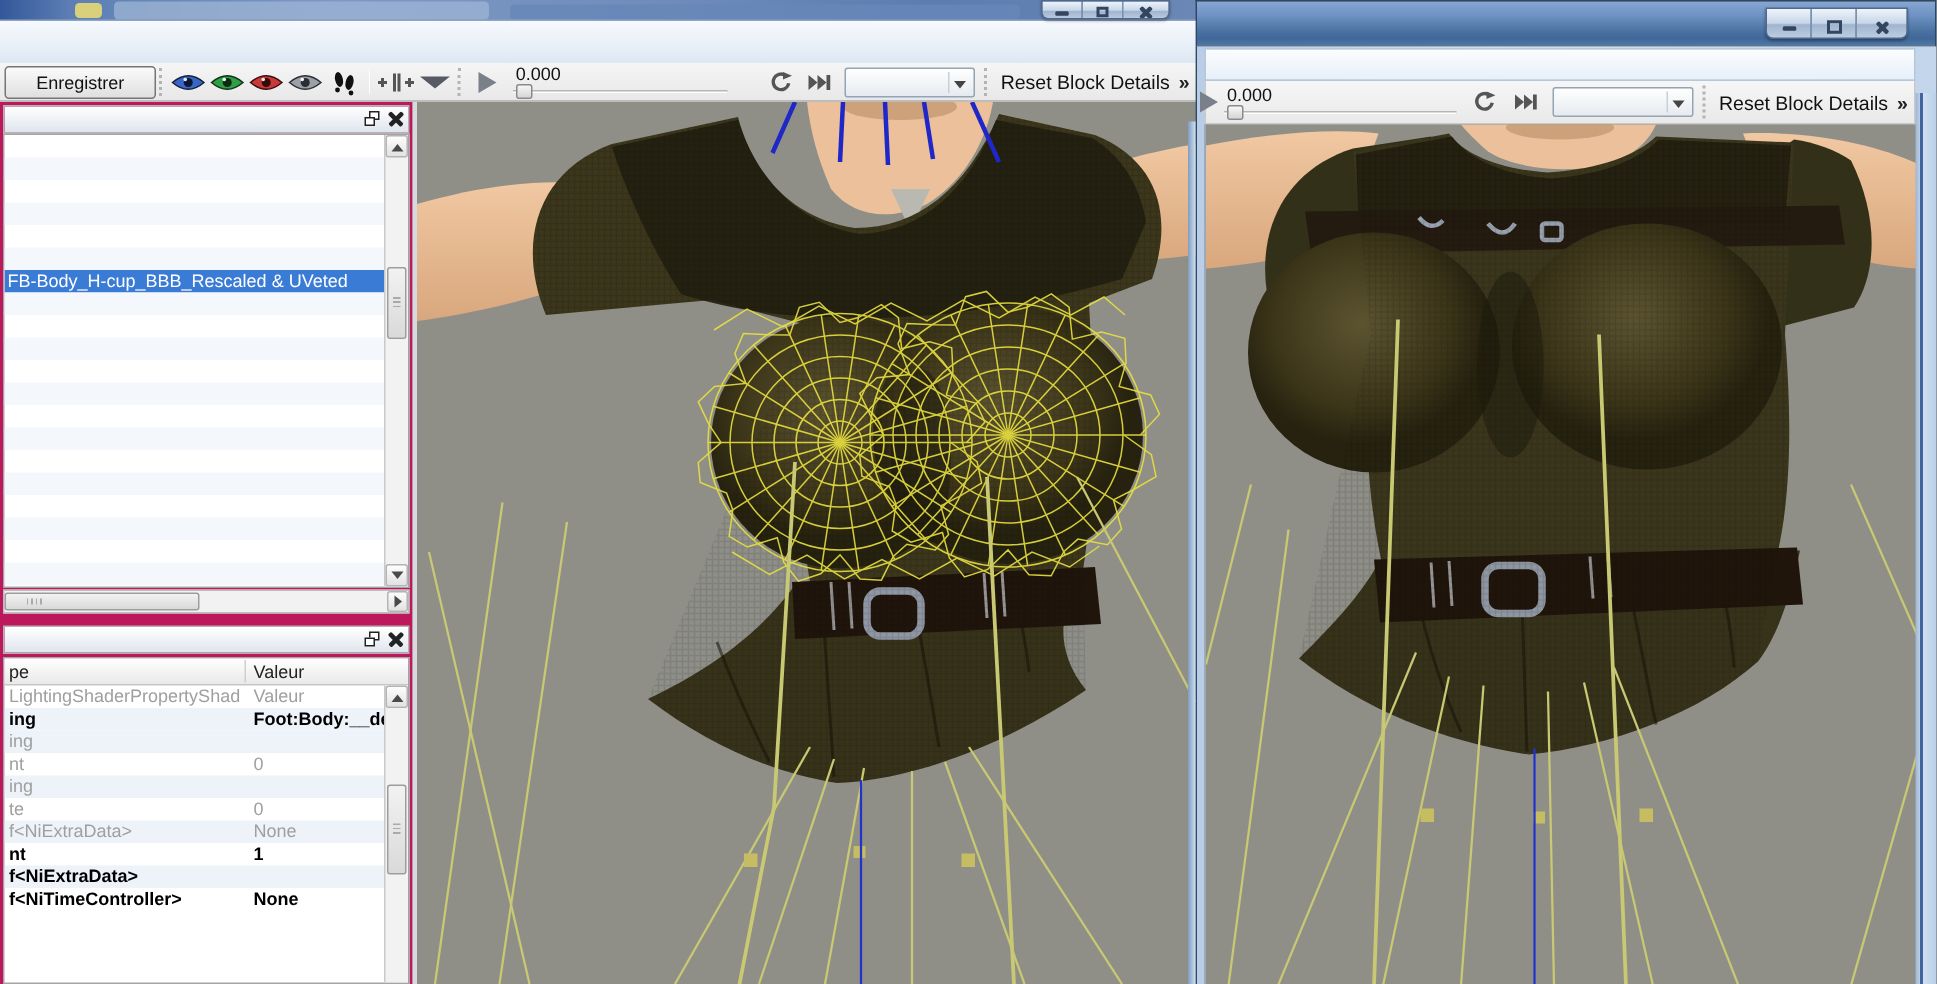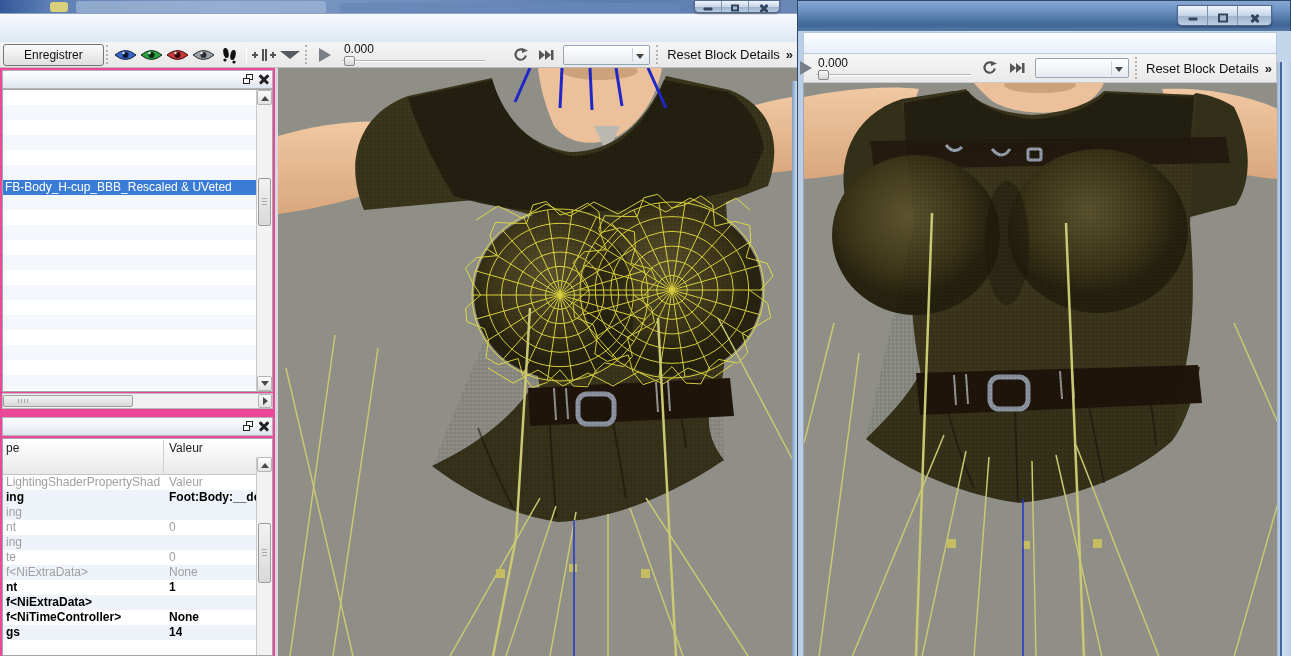--- a/index.html
+++ b/index.html
@@ -55,21 +55,21 @@
   .slider { position:relative; height:10px; }
   .slider .groove { position:absolute; left:0; right:0; top:4px; height:2px; background:#b5b5b5; border-bottom:1px solid #fff; }
   .slider .handle { position:absolute; left:2px; top:0; width:11px; height:10px; background:linear-gradient(#f7f7f7,#d5d5d5); border:1px solid #8a8a8a; border-radius:2px; }
   .combo { position:relative; width:94px; height:20px; border:1px solid #93a5b5; border-radius:2px; background:linear-gradient(#ffffff,#e6eaef); margin:0 4px; }
   .combo .arrow { position:absolute; right:5px; top:8px; width:0; height:0; border-left:4px solid transparent; border-right:4px solid transparent; border-top:5px solid #444; }
   .combo .asep { position:absolute; right:16px; top:2px; bottom:2px; width:1px; background:#c8d0da; }
   .reset-lbl { font-size:13px; color:#111; padding:0 4px; white-space:nowrap; }
   .chev2 { font-size:13px; font-weight:bold; color:#222; padding:0 4px 0 2px; }
 
   
-  .dock { left:0; top:0; width:275px; bottom:0; background:#ec4899; }
+  .dock { left:0; top:0; width:275px; bottom:0; background:#be185d; }
   .panel-hdr { position:absolute; left:2px; right:2px; height:19px; background:linear-gradient(#ffffff,#dfe5ee); border:1px solid #b2b2b2; }
   .hdr-icons { position:absolute; right:3px; top:3px; display:flex; gap:6px; }
   .ic-float { position:relative; width:10px; height:10px; }
   .ic-float b { position:absolute; width:7px; height:6px; border:1px solid #222; background:#fff; }
   .ic-float b:first-child { right:0; top:0; }
   .ic-float b:last-child { left:0; bottom:0; }
   .ic-close { position:relative; width:10px; height:10px; }
   .ic-close i { position:absolute; left:-1px; top:4px; width:12px; height:2.5px; background:#222; border-radius:1px; }
   .ic-close i:first-child { transform:rotate(45deg); }
   .ic-close i:last-child { transform:rotate(-45deg); }
@@ -84,21 +84,21 @@
   .sb-btn { position:absolute; background:linear-gradient(#fdfdfd,#e2e2e2); border:1px solid #b4b4b4; border-radius:2px; }
   .tri-up { position:absolute; left:50%; top:50%; transform:translate(-50%,-40%); width:0; height:0; border-left:4px solid transparent; border-right:4px solid transparent; border-bottom:5px solid #4a4a4a; }
   .tri-dn { position:absolute; left:50%; top:50%; transform:translate(-50%,-60%); width:0; height:0; border-left:4px solid transparent; border-right:4px solid transparent; border-top:5px solid #4a4a4a; }
   .tri-rt { position:absolute; left:50%; top:50%; transform:translate(-40%,-50%); width:0; height:0; border-top:4px solid transparent; border-bottom:4px solid transparent; border-left:5px solid #4a4a4a; }
   .sb-thumb { position:absolute; background:linear-gradient(#f2f2f2,#d9d9d9); border:1px solid #9d9d9d; border-radius:2px; }
   .grip-v { position:absolute; left:3px; right:3px; top:50%; height:8px; transform:translateY(-50%); background:repeating-linear-gradient(#aaa 0 1px,transparent 1px 3px); }
   .grip-h { position:absolute; top:3px; bottom:3px; left:14px; width:12px; background:repeating-linear-gradient(90deg,#aaa 0 1px,transparent 1px 3px); }
 
   
   .dtable { left:2px; top:21px; width:271px; bottom:0; background:#fff; border:1px solid #a5a5a5; overflow:hidden; }
-  .thead { position:relative; height:36px; background:linear-gradient(#ffffff,#e9e9e9); border-bottom:1px solid #c6c6c6; font-size:12px; color:#222; }
+  .thead { position:relative; height:18px; background:linear-gradient(#ffffff,#e9e9e9); border-bottom:1px solid #c6c6c6; font-size:12px; color:#222; }
   .thead .c1 { position:absolute; left:3px; top:2px; }
   .thead .c2 { position:absolute; left:166px; top:2px; }
   .thead .div { position:absolute; left:160px; top:1px; bottom:1px; width:1px; background:#cfcfcf; }
   .trow { position:relative; height:15px; font-size:12px; line-height:15px; white-space:nowrap; }
   .trow.alt { background:#eef3fa; }
   .trow .n { position:absolute; left:3px; overflow:hidden; max-width:155px; }
   .trow .v { position:absolute; left:166px; overflow:hidden; max-width:88px; }
   .trow.muted { color:#9f9f9f; }
   .trow.strong { color:#000; font-weight:bold; }
 
@@ -472,24 +472,20 @@
                 <span class="n">nt</span>
                 <span class="v">1</span>
               </div>
               <div class="trow strong alt">
                 <span class="n">f&lt;NiExtraData&gt;</span>
                 <span class="v"></span>
               </div>
               <div class="trow strong">
                 <span class="n">f&lt;NiTimeController&gt;</span>
                 <span class="v">None</span>
-              </div>
-              <div class="trow strong alt">
-                <span class="n">gs</span>
-                <span class="v">14</span>
               </div>
             </div>
           <div class="abs sb" style="right:0;top:18px;width:16px;bottom:0;border-left:1px solid #c9c9c9">
             <div class="sb-btn" style="left:0;right:0;top:0;height:15px">
                 <span class="tri-up"></span>
               </div>
             <div class="sb-thumb" style="left:1px;right:1px;top:66px;height:60px">
                 <span class="grip-v"></span>
               </div>
           </div>

